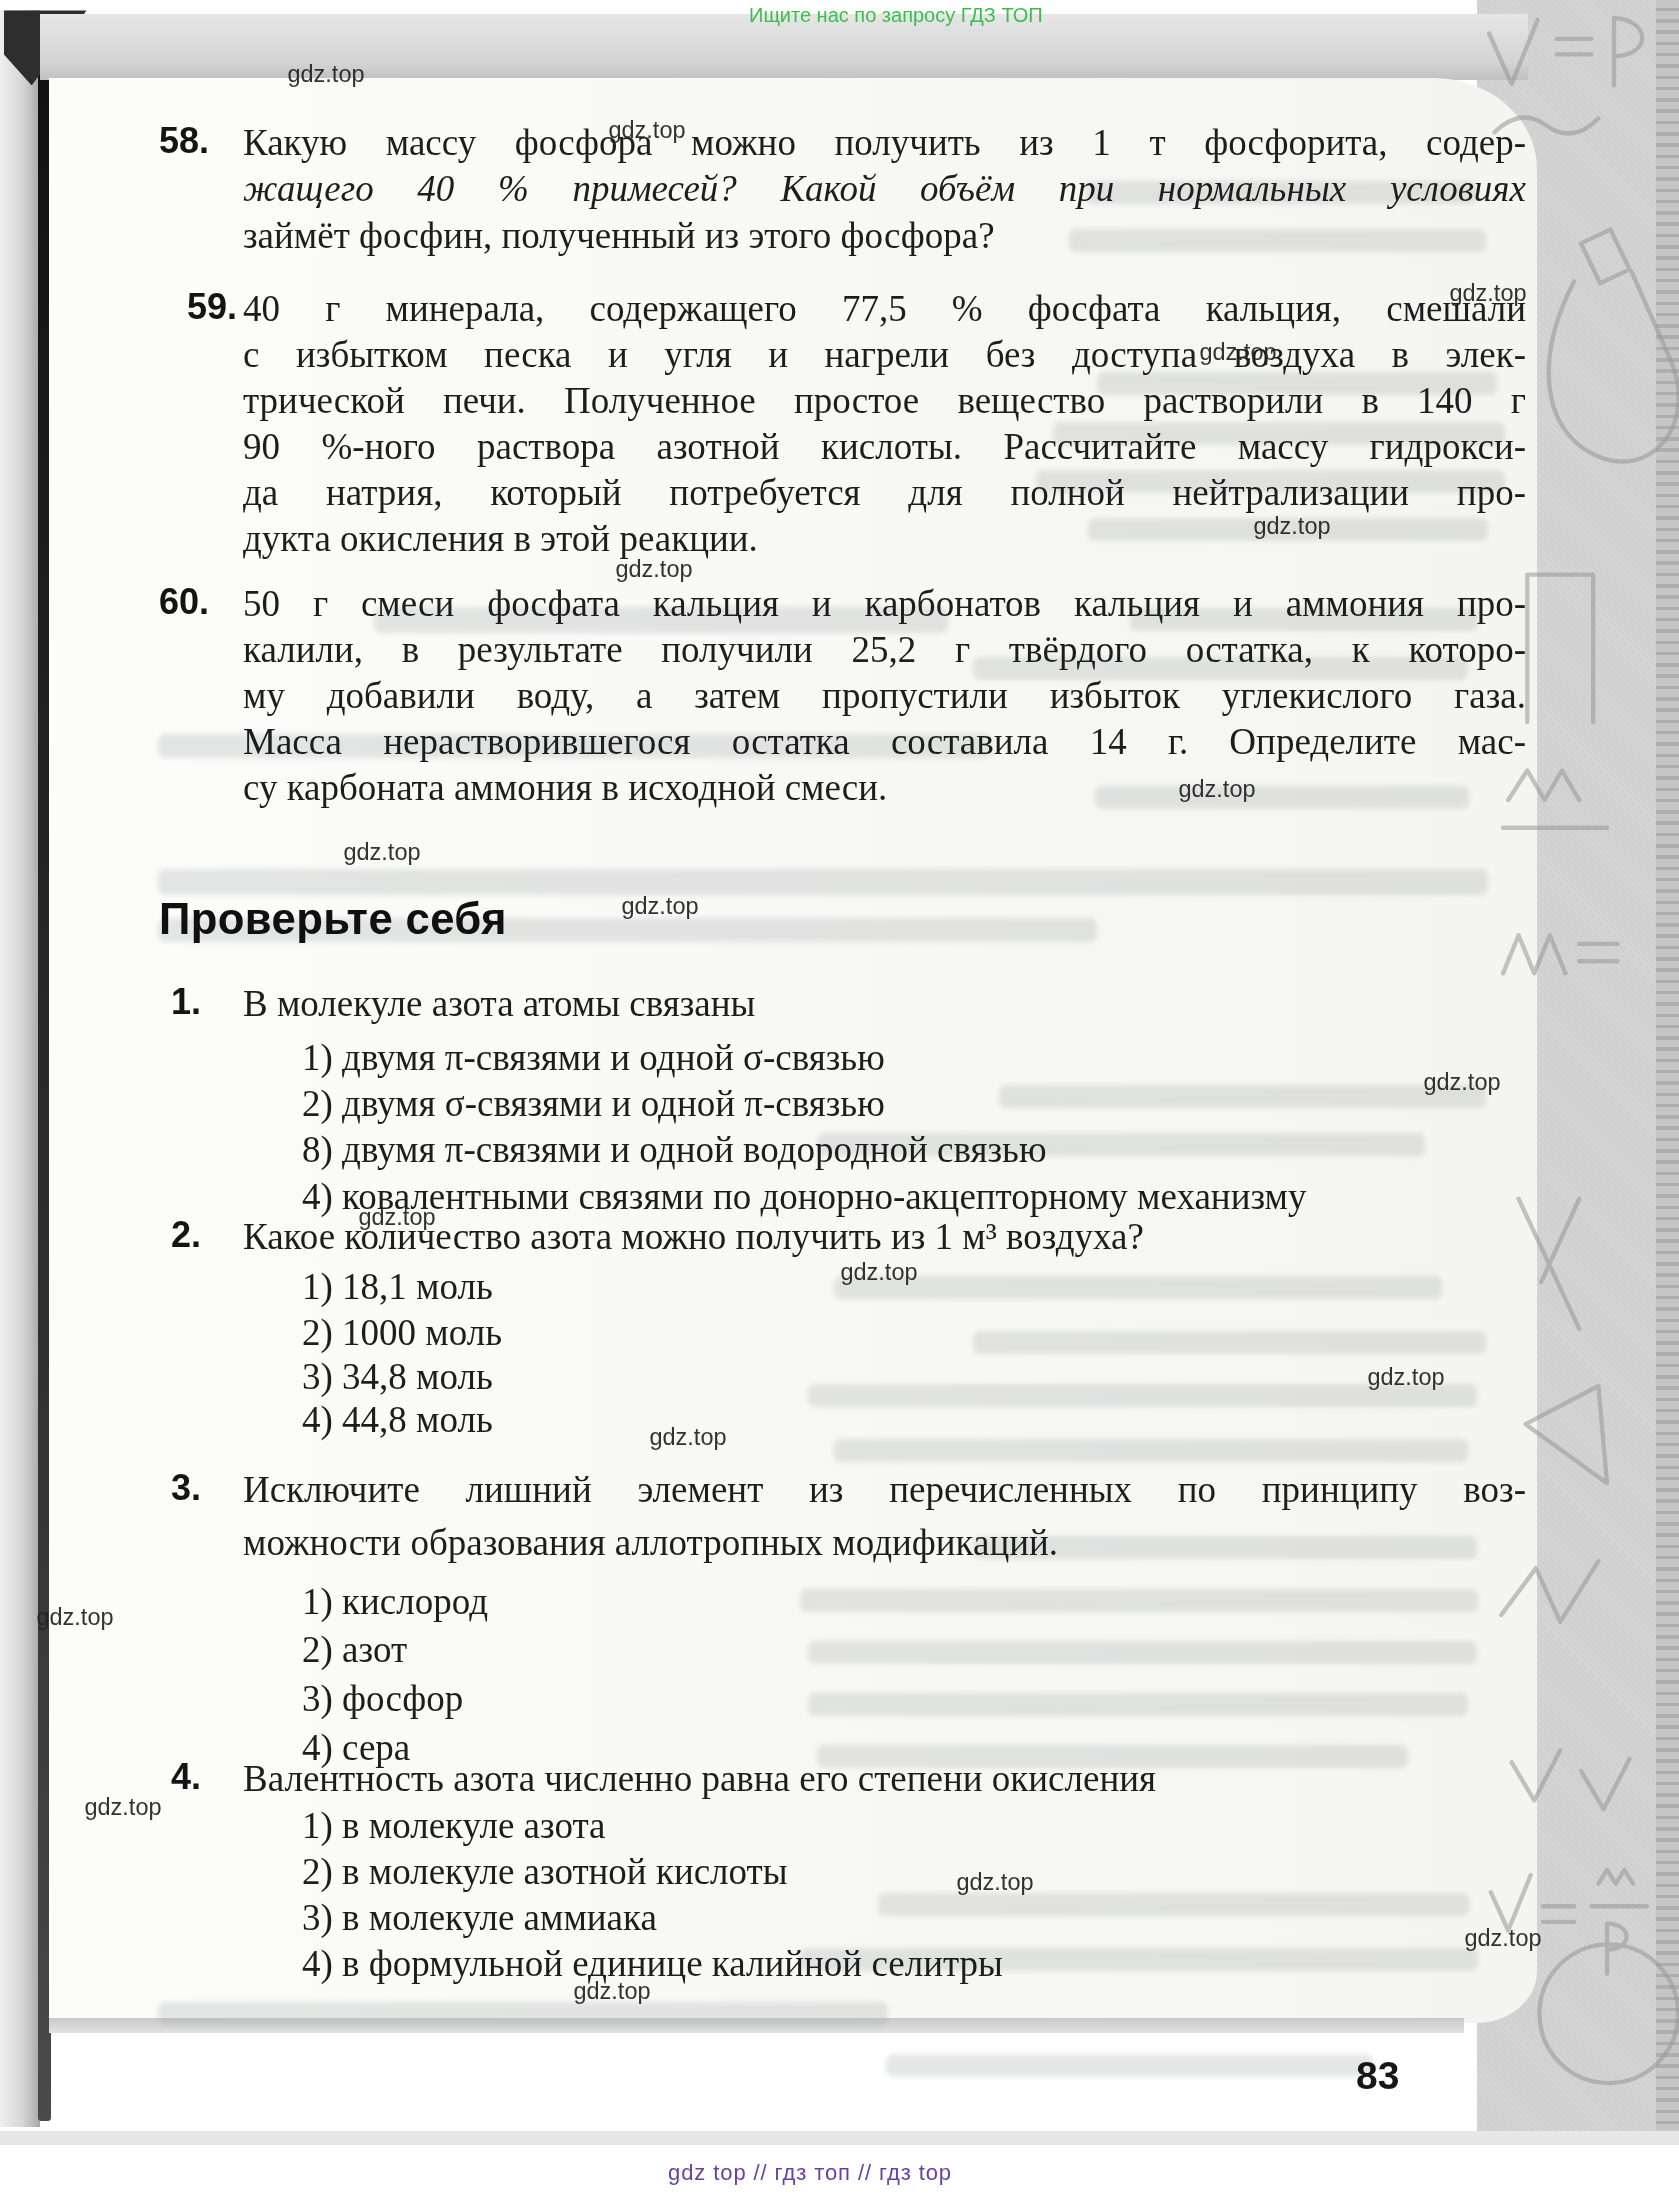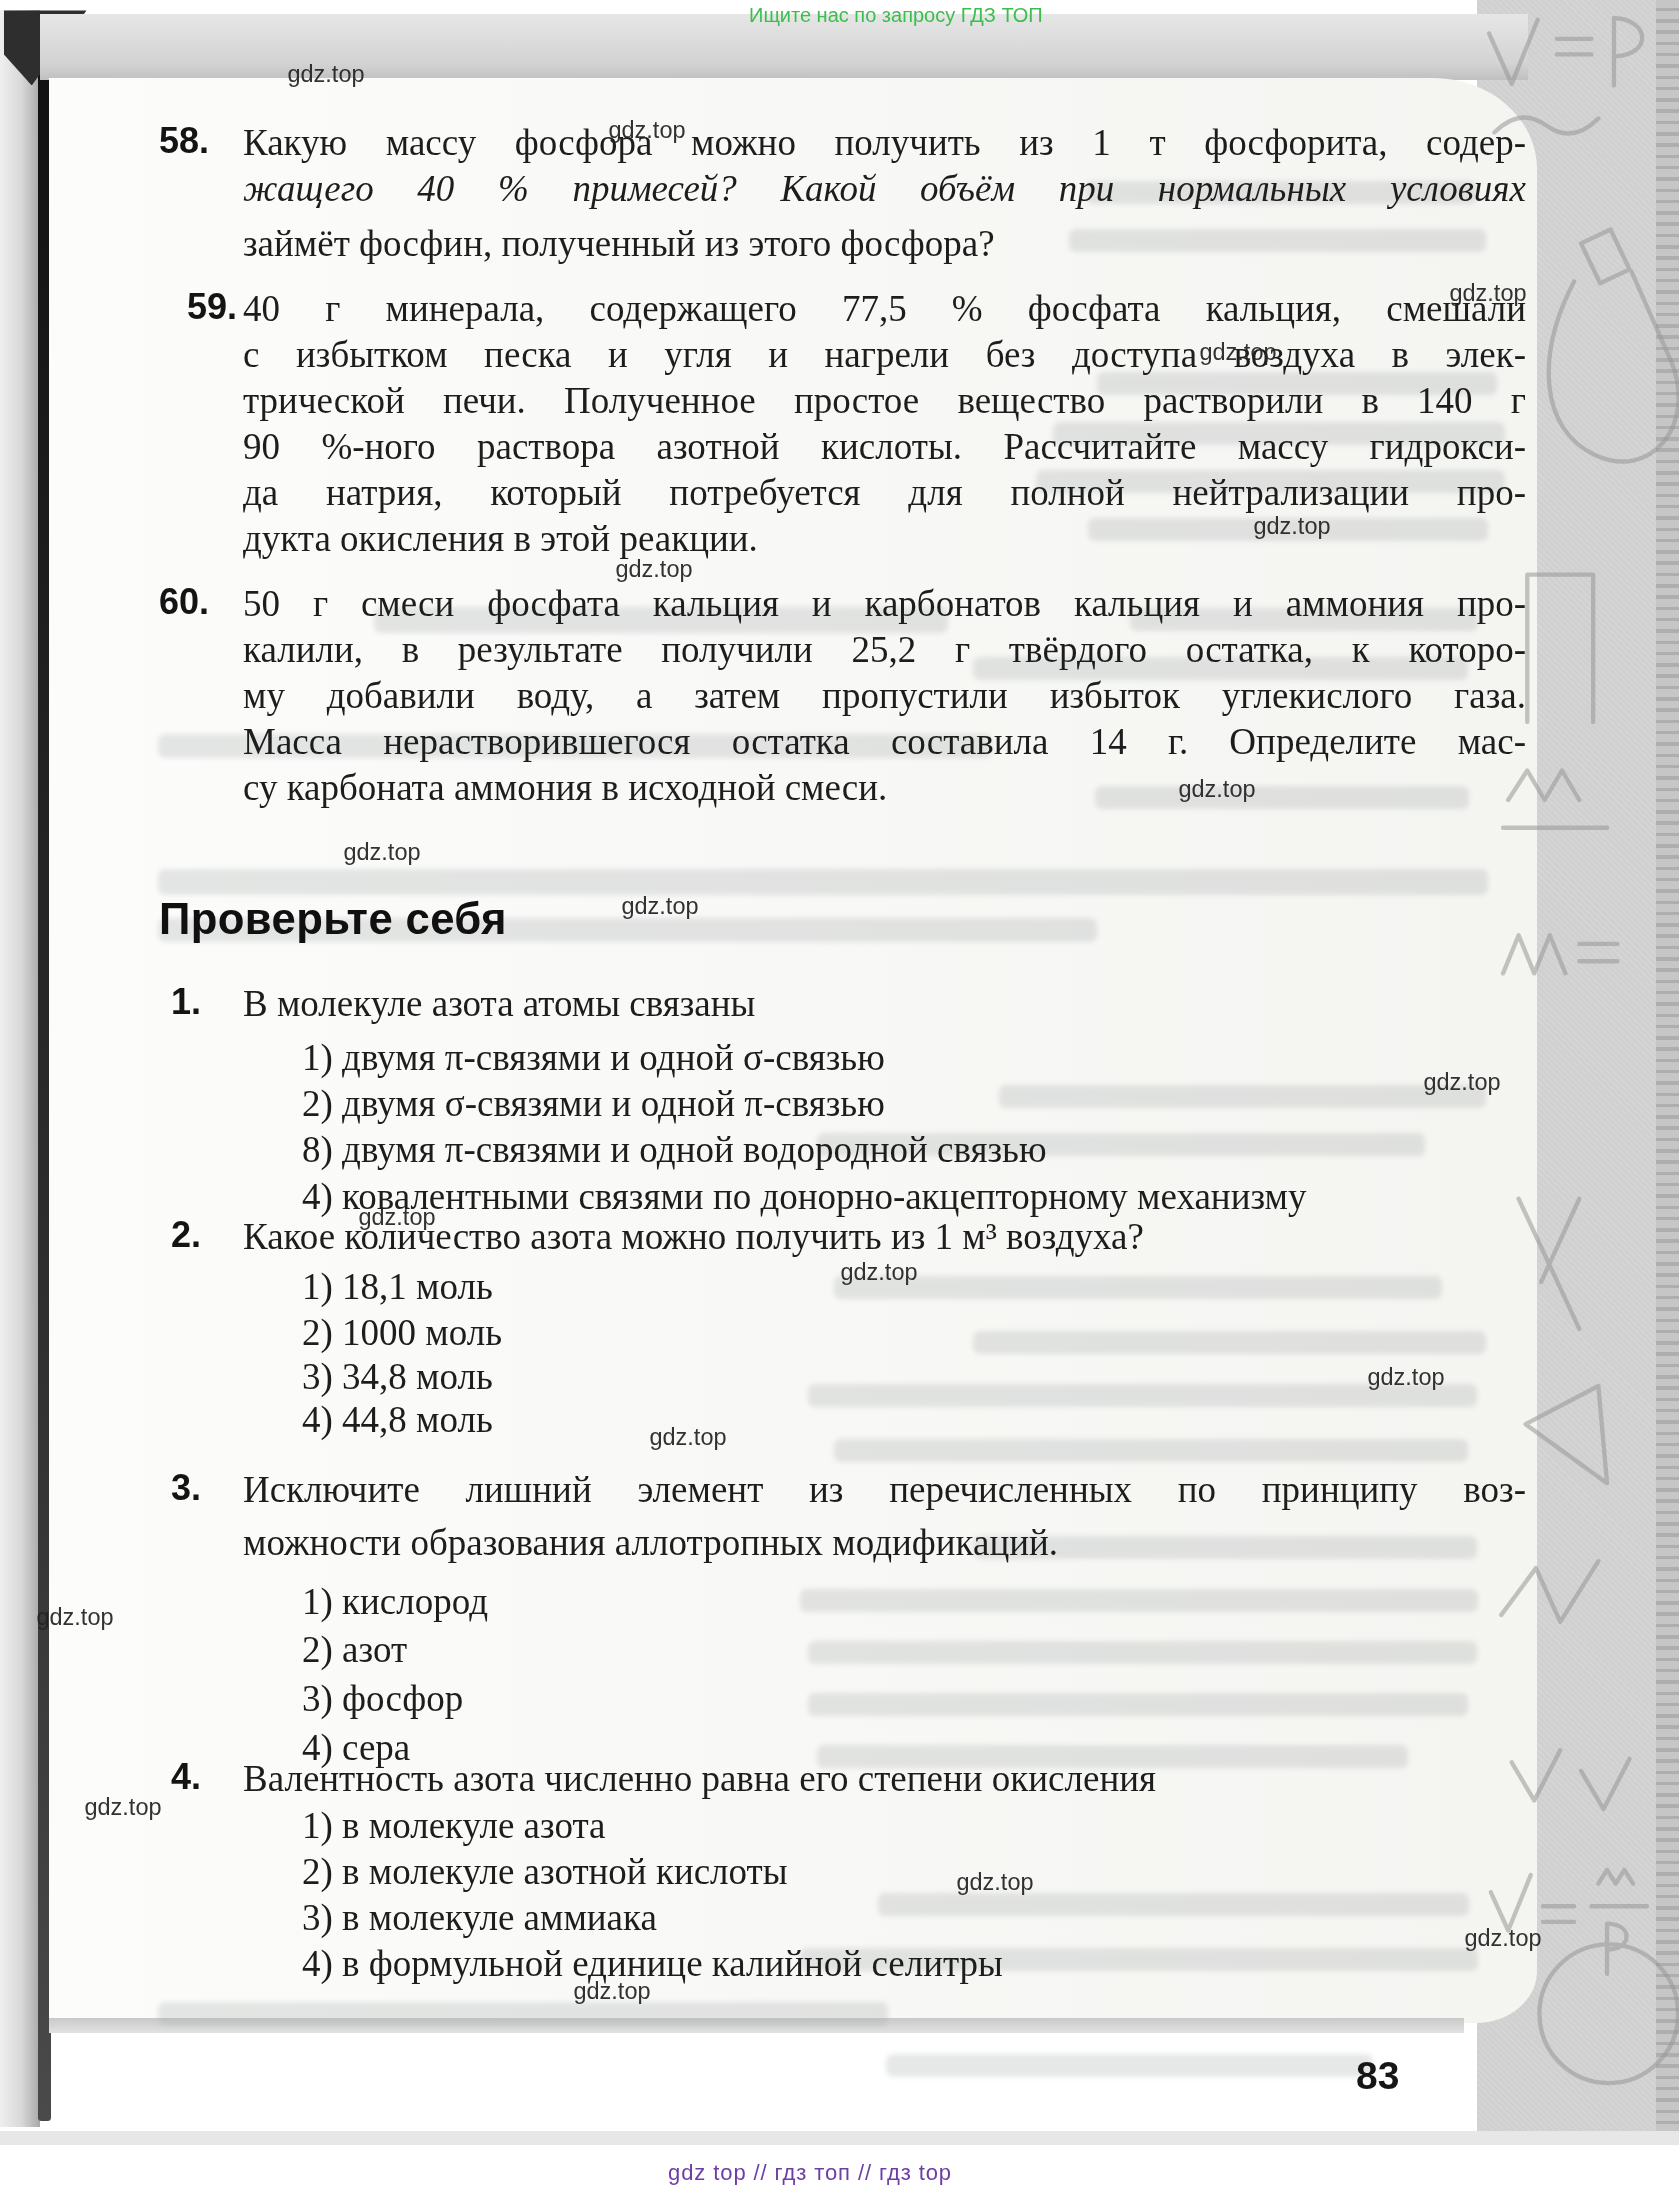--- a/index.html
+++ b/index.html
@@ -116,21 +116,21 @@
       <div class="ghost" style="left: 158px; top: 2002px; width: 730px; height: 24px;"></div>
       <div class="ghost" style="left: 886px; top: 2054px; width: 487px; height: 22.6px;"></div>
     </div>
 
   <div class="promo">Ищите нас по запросу ГДЗ ТОП</div>
 
   <div id="content">
       <div class="pnum" style="top: 123px;">58.</div>
       <div class="tline just" style="top: 123px;">Какую массу фосфора можно получить из 1 т фосфорита, содер-</div>
       <div class="tline just" style="top: 169px; font-style: italic;">жащего 40 % примесей? Какой объём при нормальных условиях</div>
-      <div class="tline" style="top: 216px; margin-top: 8px;">займёт фосфин, полученный из этого фосфора?</div>
+      <div class="tline" style="top: 216px;">займёт фосфин, полученный из этого фосфора?</div>
       <div class="pnum" style="top: 289px; margin-left: 28px;">59.</div>
       <div class="tline just" style="top: 289px;">40 г минерала, содержащего 77,5 % фосфата кальция, смешали</div>
       <div class="tline just" style="top: 335px;">с избытком песка и угля и нагрели без доступа воздуха в элек-</div>
       <div class="tline just" style="top: 381px;">трической печи. Полученное простое вещество растворили в 140 г</div>
       <div class="tline just" style="top: 427px;">90 %-ного раствора азотной кислоты. Рассчитайте массу гидрокси-</div>
       <div class="tline just" style="top: 473px;">да натрия, который потребуется для полной нейтрализации про-</div>
       <div class="tline" style="top: 519px;">дукта окисления в этой реакции.</div>
       <div class="pnum" style="top: 584px;">60.</div>
       <div class="tline just" style="top: 584px;">50 г смеси фосфата кальция и карбонатов кальция и аммония про-</div>
       <div class="tline just" style="top: 630px;">калили, в результате получили 25,2 г твёрдого остатка, к которо-</div>

